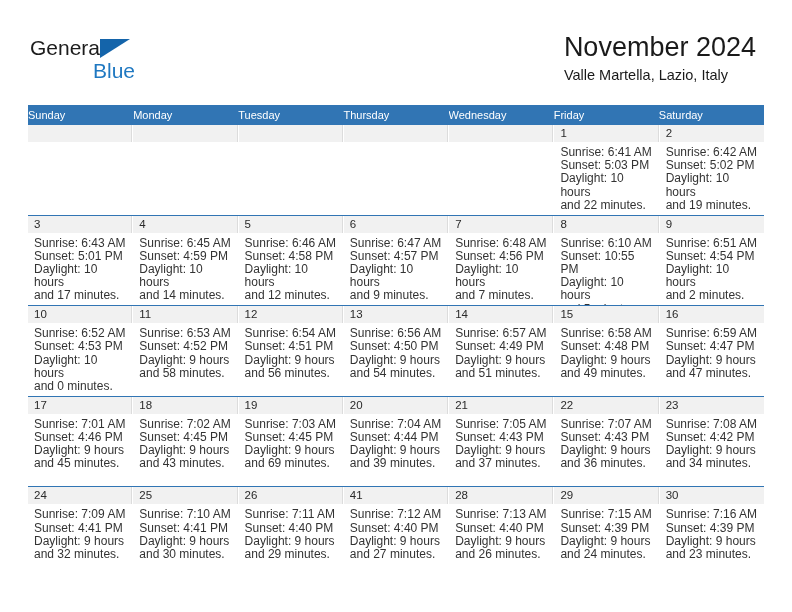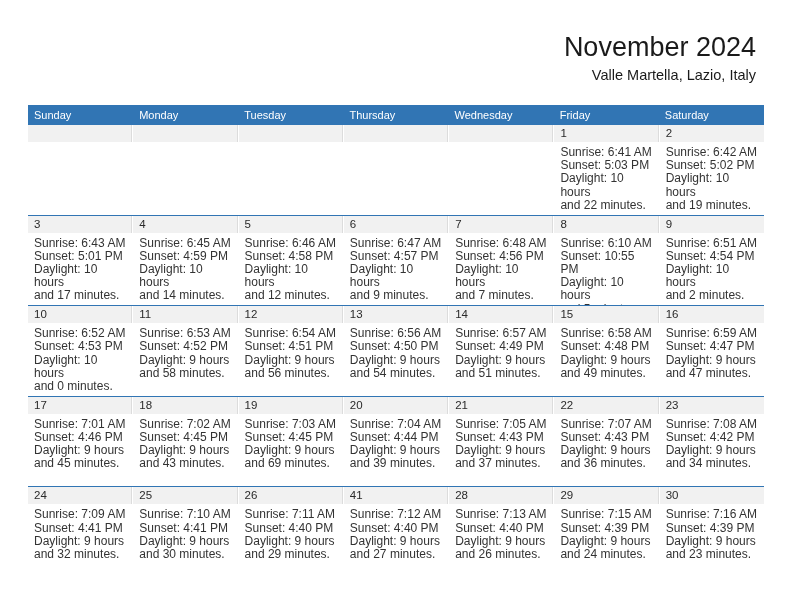--- a/index.html
+++ b/index.html
@@ -59,21 +59,21 @@
     top: 23px;
     font-size: 21px;
     color: #1f78c1;
     font-family: "Liberation Sans", sans-serif;
   }
 
   .title-block {
     position: absolute;
     right: 36px;
     top: 30px;
-    text-align: right;
+    text-align: left;
   }
   .cal-title {
     font-size: 27px;
     font-weight: normal;
     color: #1a1a1a;
     line-height: 34px;
     white-space: nowrap;
   }
   .cal-subtitle {
     font-size: 14.5px;
@@ -93,21 +93,20 @@
   .dow-row {
     display: flex;
     background: #3175b4;
     height: 20px;
   }
   .dow-cell {
     flex: 1 1 0;
     color: #ffffff;
     font-size: 11px;
     line-height: 20px;
-    padding-left: 6px;
     box-sizing: border-box;
     white-space: nowrap;
     overflow: hidden;
   }
 
   .week-row {
     display: flex;
     height: 89.6px;
     border-top: 1.4px solid #3175b4;
   }
@@ -150,20 +149,25 @@
     white-space: normal;
   }
 </style>
 </head>
 <body>
 
 <div class="page">
 
   <div class="doc-header">
 
+    <div class="brand">
+      <span class="brand-general">General</span>
+      <span class="brand-triangle"></span>
+      <span class="brand-blue">Blue</span>
+    </div>
 
     <div class="title-block">
       <div class="cal-title">November 2024</div>
       <div class="cal-subtitle">Valle Martella, Lazio, Italy</div>
     </div>
 
   </div>
 
   <div class="calendar">
 

